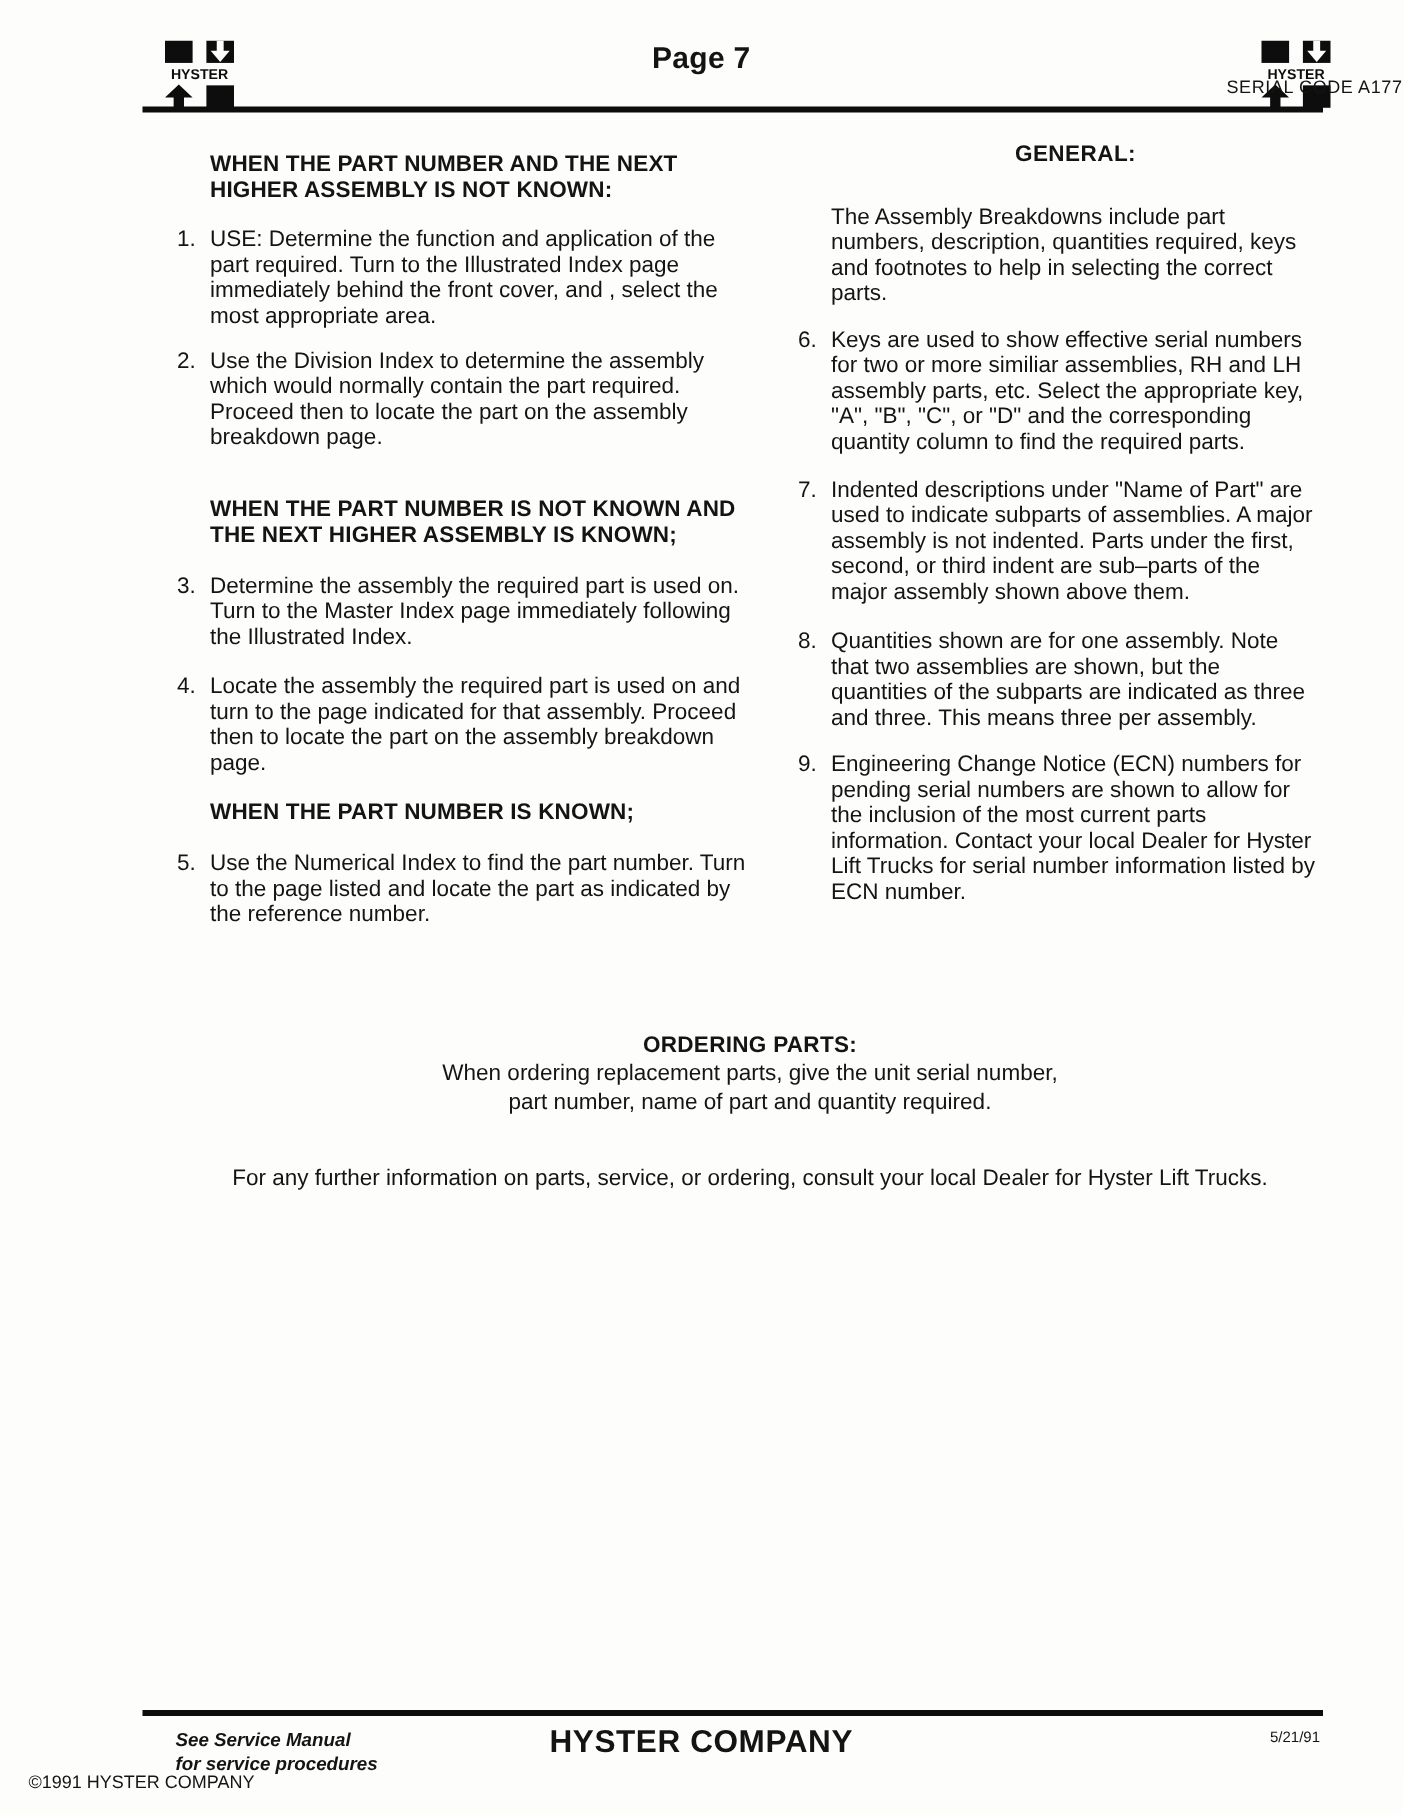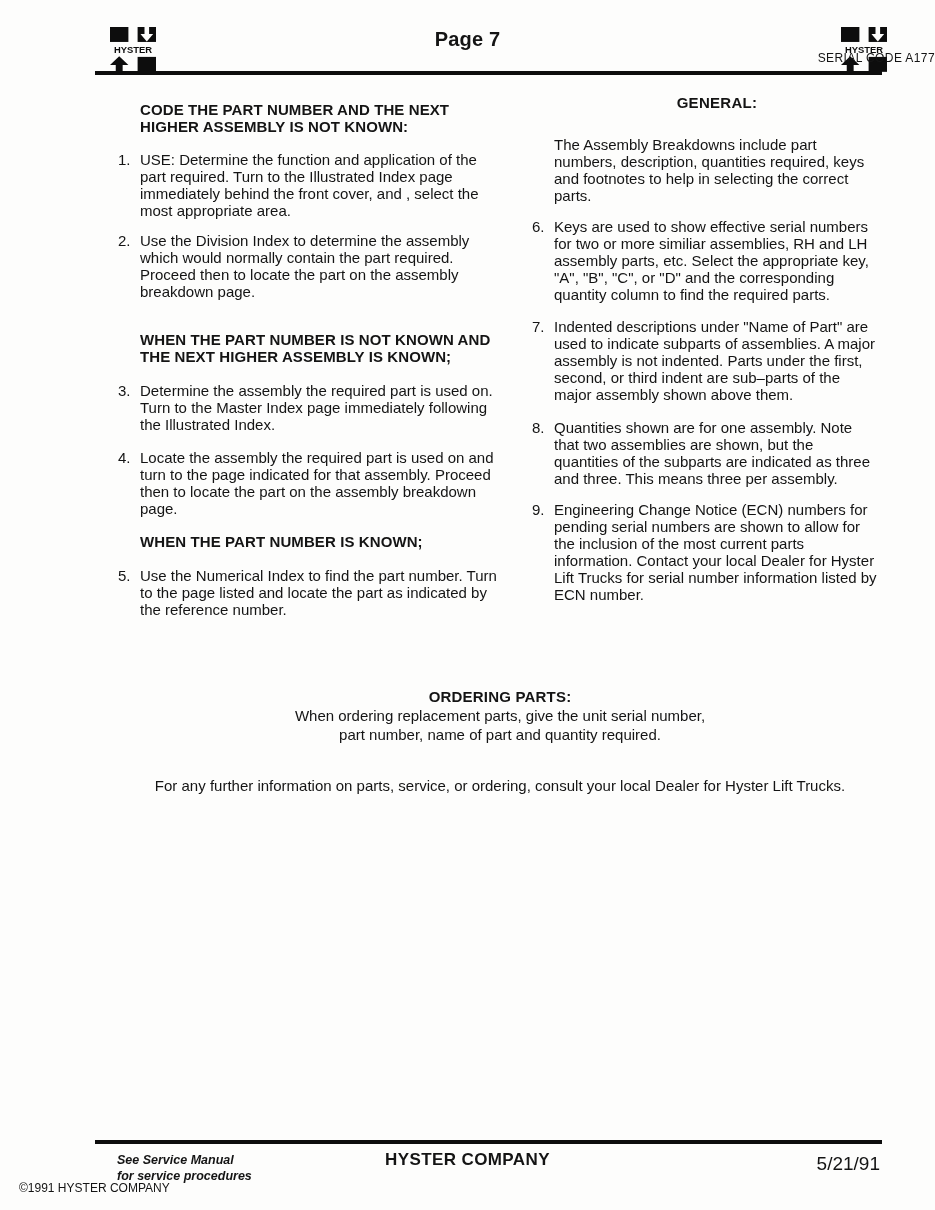--- a/index.html
+++ b/index.html
@@ -63,29 +63,29 @@
     position:absolute;left:95px;top:777px;width:810px;
     text-align:center;font-size:15px;
   }
   
   .footer-note{
     position:absolute;left:117px;top:1152px;
     font-size:12.5px;line-height:16px;font-style:italic;font-weight:700;
   }
   .company-name{
     position:absolute;left:0;top:1150px;width:935px;
-    text-align:center;font-size:17px;font-weight:bold;letter-spacing:.4px;
+    text-align:center;font-size:21px;font-weight:bold;letter-spacing:.4px;
   }
   .copyright{
     position:absolute;left:0;top:1181px;width:935px;
     font-size:12px;padding-left:19px;
   }
   .footer-date{
     position:absolute;left:735px;top:1153px;width:145px;
-    text-align:right;font-size:19px;
+    text-align:right;font-size:10px;
   }
 </style>
 </head>
 <body>
 
 <div class="page">
 
   <svg class="logo logo-left" viewBox="0 0 40 40" xmlns="http://www.w3.org/2000/svg">
     <rect x="0" y="0" width="16" height="13" fill="#0d0d0d"></rect>
     <g>
@@ -112,21 +112,21 @@
       <polygon points="8,25.5 16,33 11,33 11,40 5,40 5,33 0,33" fill="#0d0d0d"></polygon>
     </g>
     <rect x="24" y="26" width="16" height="13" fill="#0d0d0d"></rect>
   </svg>
 
   <div class="page-label">Page 7</div>
   <div class="serial-code">SERIAL CODE A177</div>
   <div class="rule rule-top"></div>
 
   <div class="col col-left">
-    <div class="sec-heading">CODE THE PART NUMBER AND THE NEXT HIGHER ASSEMBLY IS NOT KNOWN:</div>
+    <div class="sec-heading">WHEN THE PART NUMBER AND THE NEXT HIGHER ASSEMBLY IS NOT KNOWN:</div>
 
     <div class="list-item mt1">
       <span class="num">1.</span>
       <span class="txt">USE: Determine the function and application of the part required.  Turn to the Illustrated Index page immediately behind the front cover, and , select the most appropriate area.</span>
     </div>
 
     <div class="list-item mt2">
       <span class="num">2.</span>
       <span class="txt">Use the Division Index to determine the assembly which would normally contain the part required.  Proceed then to locate the part on the assembly breakdown page.</span>
     </div>

